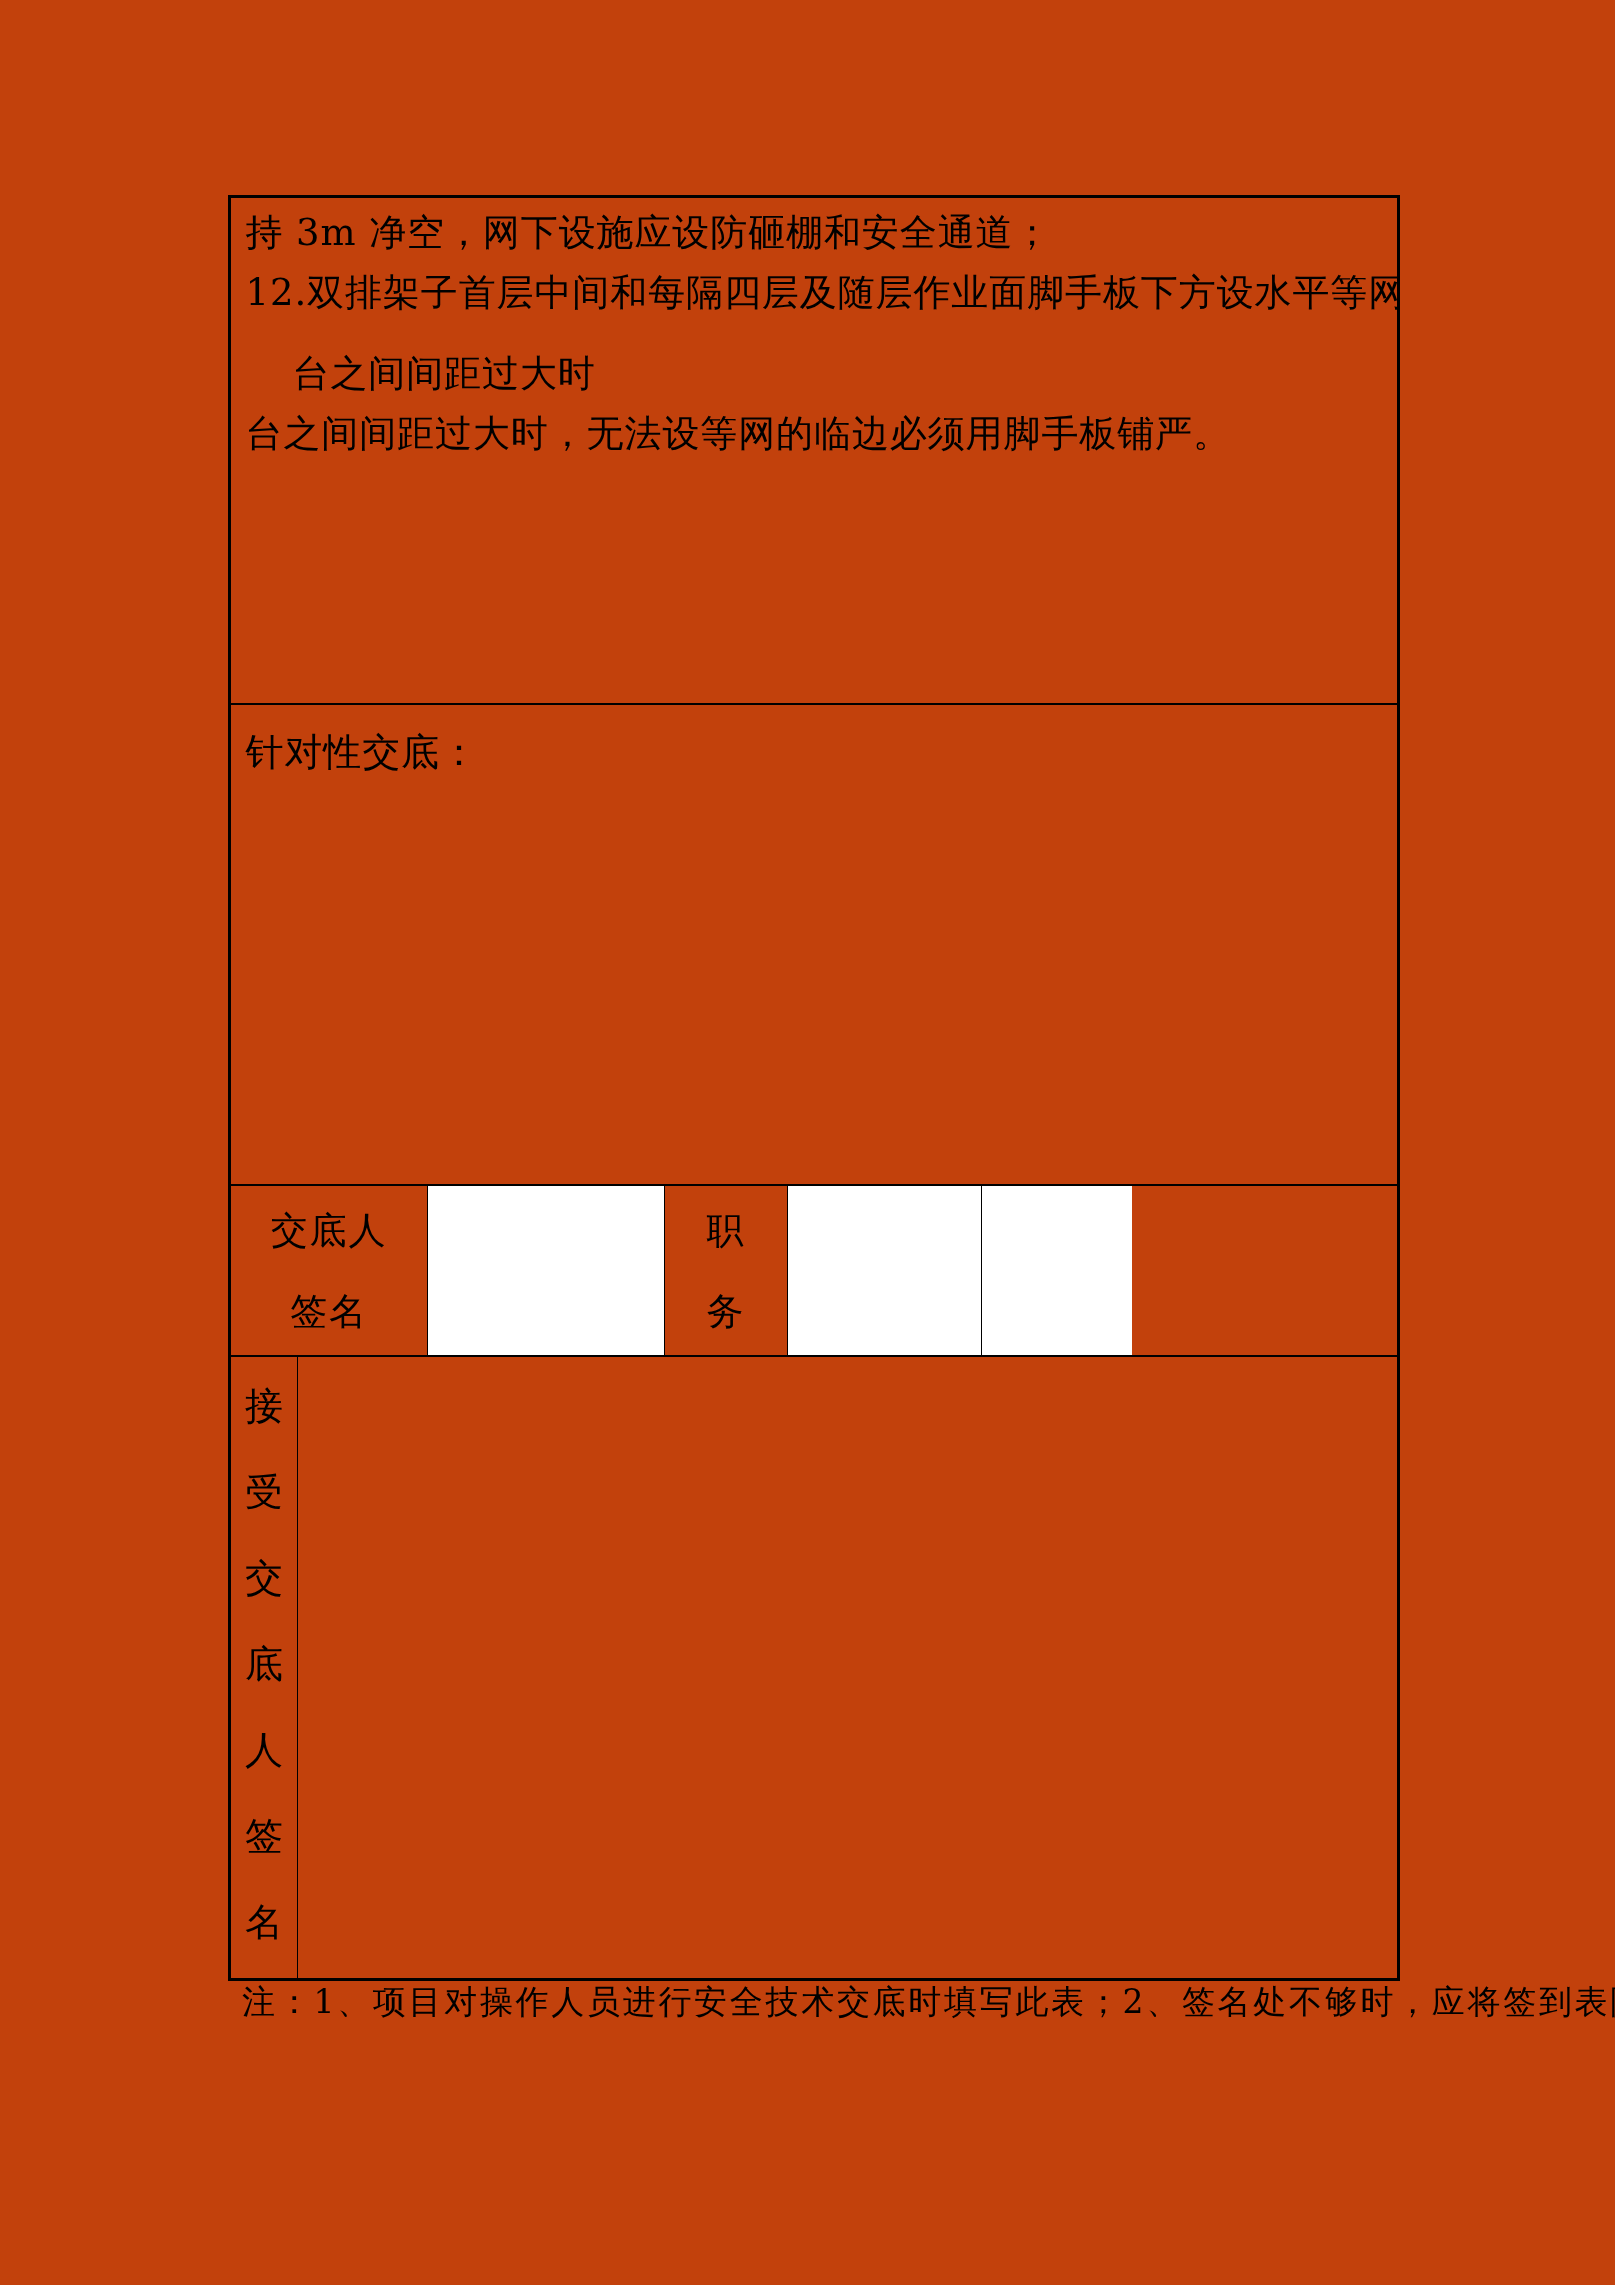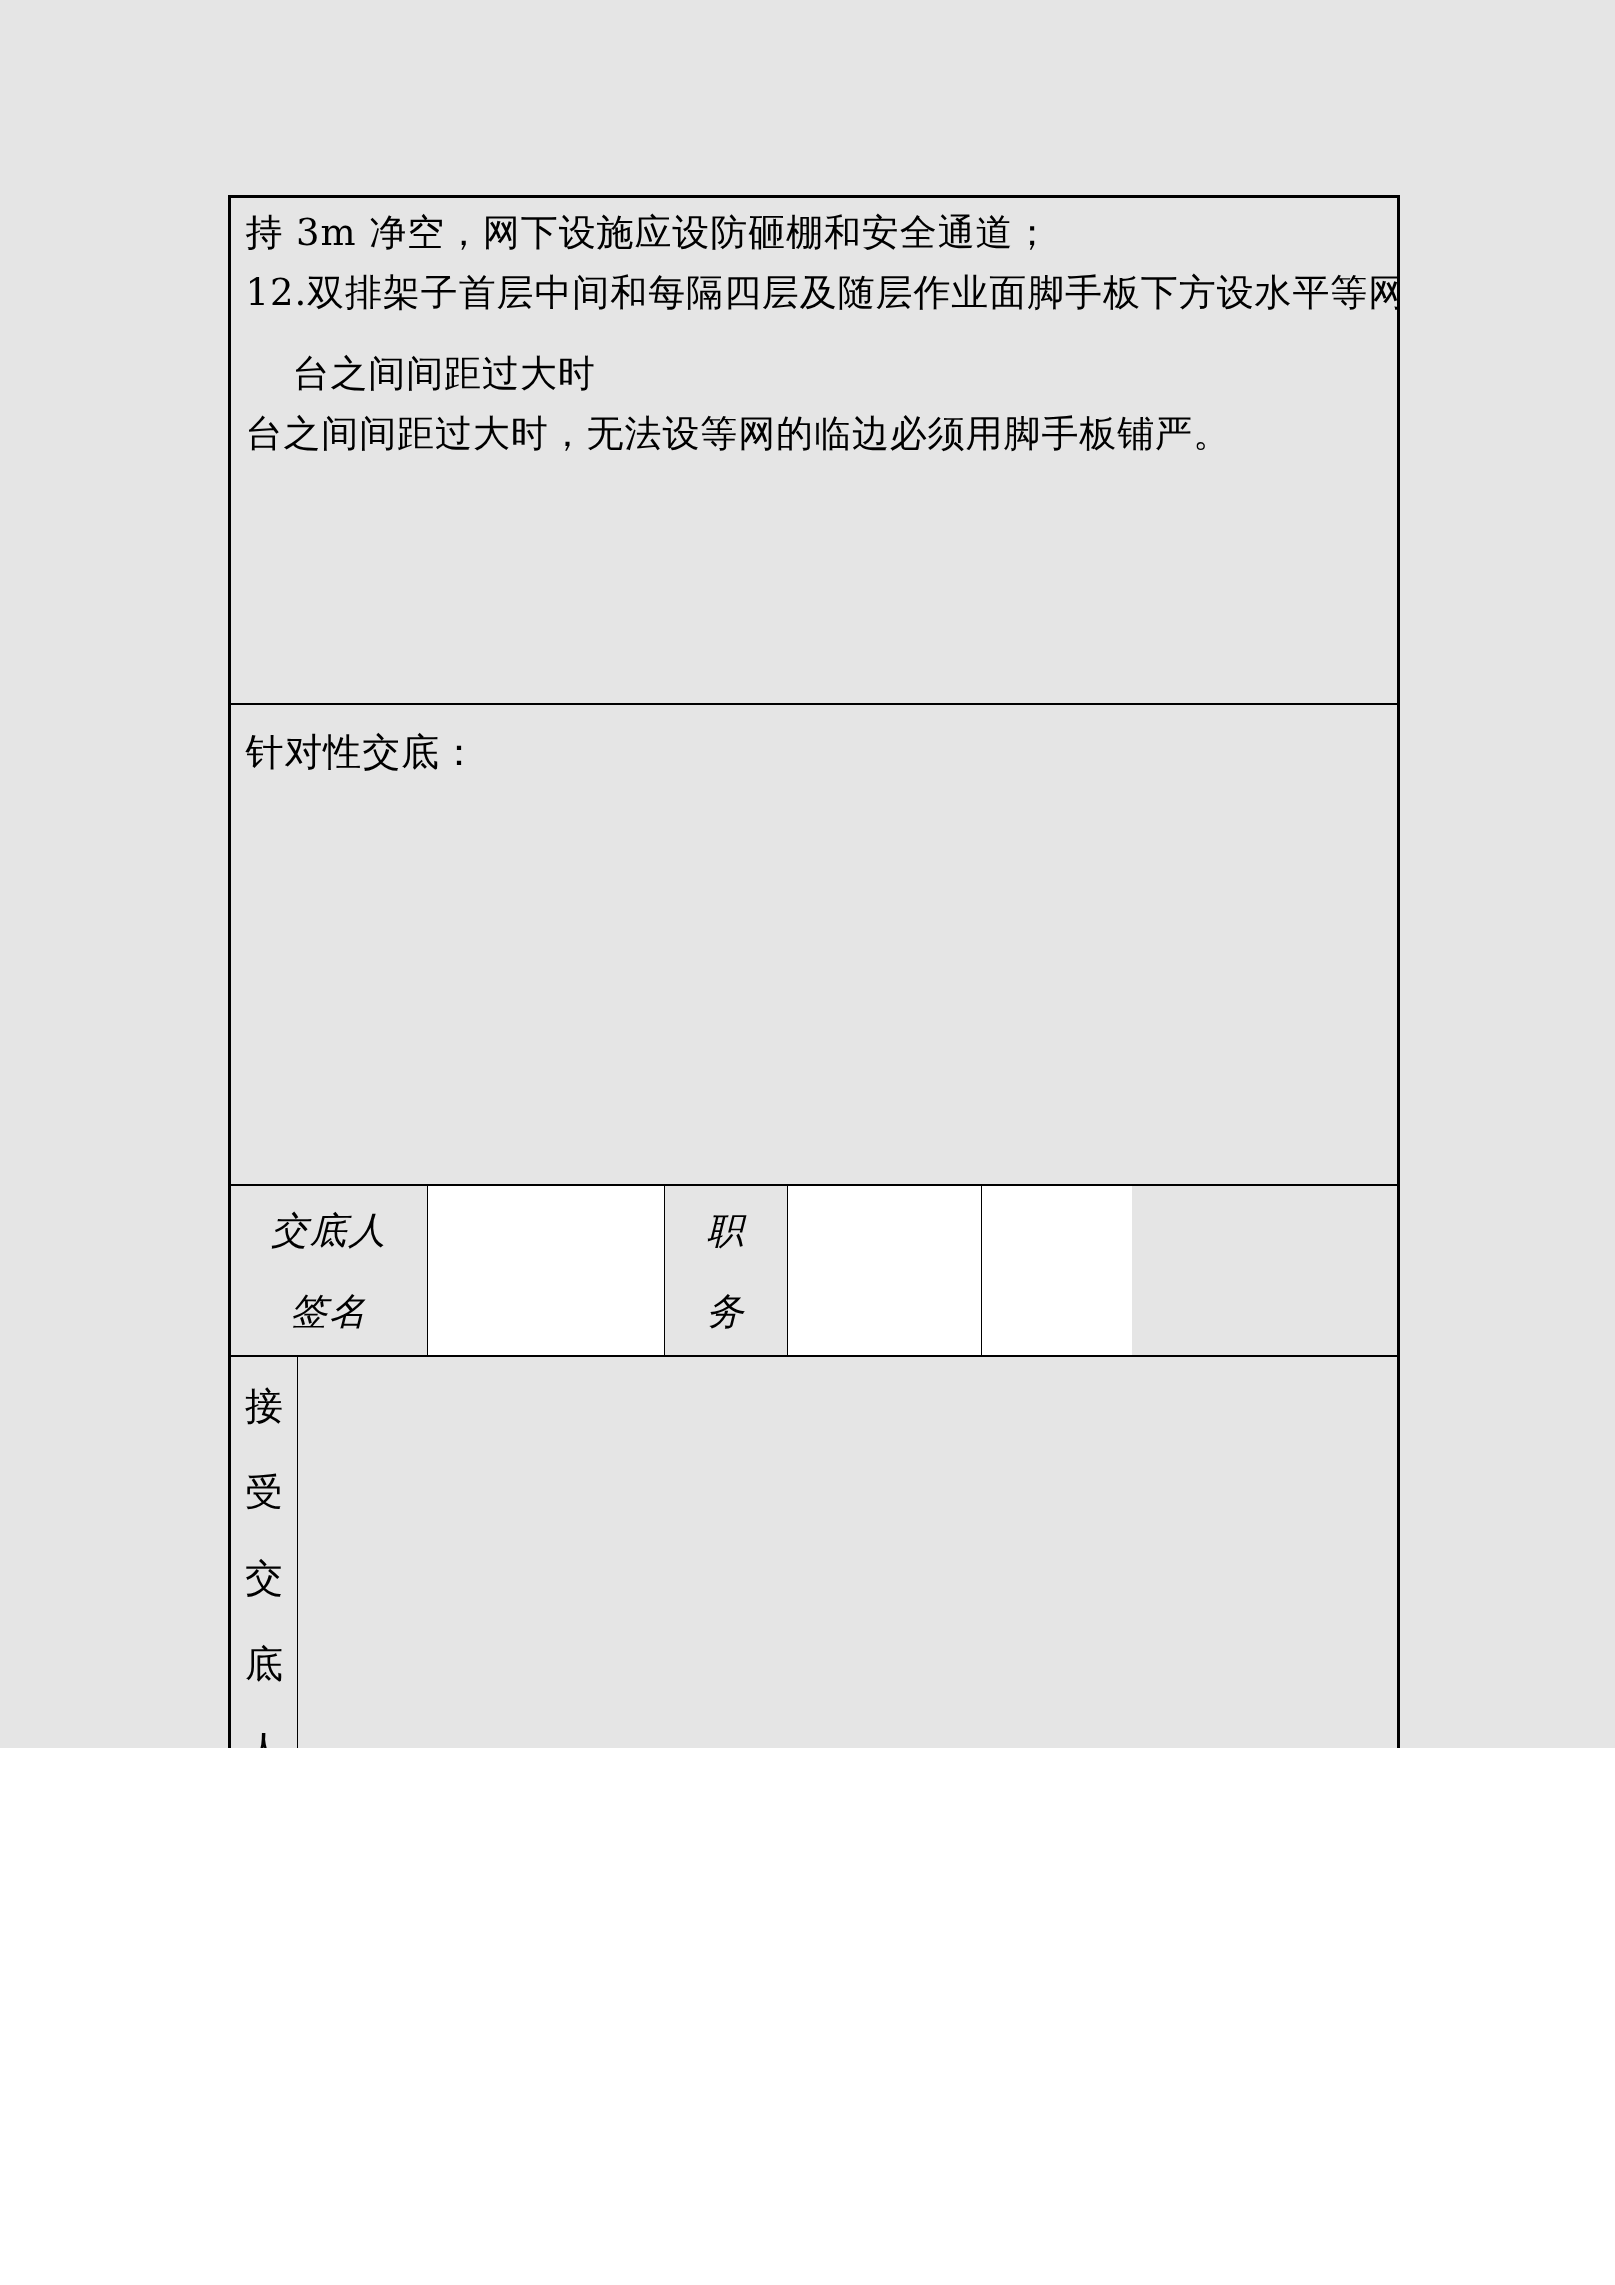--- a/index.html
+++ b/index.html
@@ -3,22 +3,22 @@
 <meta charset="utf-8">
 <style>
   html, body {
     margin: 0;
     padding: 0;
     background: #ffffff;
   }
   .page {
     position: relative;
     width: 1616px;
-    height: 1748px;
-    background: #e5e5e5;
+    height: 2285px;
+    background: #c2410c;
     font-family: "DejaVu Serif", "Liberation Serif", serif;
     color: #000000;
     overflow: hidden;
   }
   .doc-table {
     position: absolute;
     left: 228px;
     top: 195px;
     width: 1172px;
     height: 1786px;
@@ -67,21 +67,20 @@
   .row-sign > .cell:last-child { border-right: none; }
   .label-cell {
     display: flex;
     flex-direction: column;
     align-items: center;
     justify-content: center;
     font-size: 37px;
     line-height: 81px;
     letter-spacing: 1.8px;
     text-align: center;
-    font-style: italic;
   }
   .value-cell { background: #ffffff; }
 
   
   .row-receiver {
     flex: 1;
     display: flex;
   }
   .receiver-label-cell {
     width: 67px;

